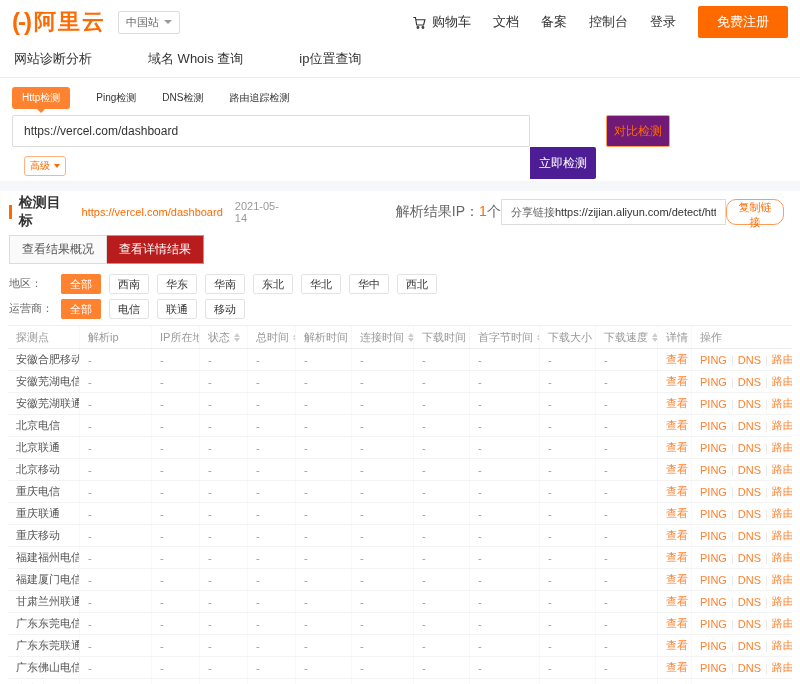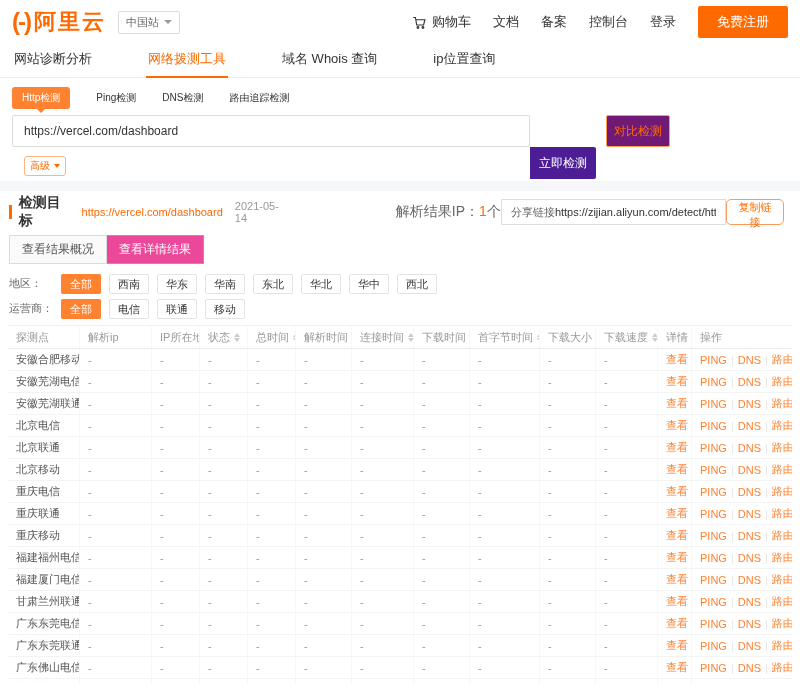--- a/index.html
+++ b/index.html
@@ -55,27 +55,27 @@
   .target-link { font-size:11px; color:#ff6a00; margin-left:12px; text-decoration:none; cursor:pointer; }
   .target-date { font-size:11px; color:#999; margin-left:12px; }
   .resolve { font-size:14px; color:#666; margin-left:110px; white-space:nowrap; }
   .resolve b { color:#ff6a00; font-weight:normal; }
   .share-group { margin-left:auto; display:flex; align-items:center; }
   .share-box { display:flex; align-items:center; border:1px solid #ddd; height:26px; padding:0 9px; 
     max-width:248px; overflow:hidden; white-space:nowrap; }
   .share-label { font-size:11px; color:#666; cursor:default; }
   .share-url { font-size:11px; color:#333; overflow:hidden; text-overflow:clip; }
   .btn-copy { height:26px; padding:0 9px; background:#fff; border:1px solid #ff9a57;
-    color:#ff6a00; font-size:11px; border-radius:5px; cursor:pointer; }
+    color:#ff6a00; font-size:11px; border-radius:10px; cursor:pointer; }
 
   
   .view-tabs { display:flex; margin:10px 0 0 9px; }
   .view-tab { font-size:12px; padding:5px 12px; border:1px solid #dcdcdc; background:#fafafa; color:#555; cursor:pointer; }
   .view-tab + .view-tab { border-left:none; }
-  .view-tab.active { background:#ec4899; border-color:#ff8230; color:#fff; }
+  .view-tab.active { background:#b91c1c; border-color:#ff8230; color:#fff; }
 
   
   .filters { margin:10px 0 0 9px; }
   .filter-row { display:flex; align-items:center; margin-bottom:7px; }
   .filter-label { width:52px; font-size:11px; color:#666; }
   .pill { min-width:48px; text-align:center; font-size:11px; padding:3px 8px; border:1px solid #e3e3e3;
     border-radius:2px; color:#333; margin-right:8px; cursor:pointer; background:#fff; }
   .pill.active { background:#ff8230; border-color:#ff8230; color:#fff; }
 
   
@@ -121,21 +121,20 @@
     <span class="hmenu">文档</span>
     <span class="hmenu">备案</span>
     <span class="hmenu">控制台</span>
     <span class="hmenu">登录</span>
     <button class="btn-register">免费注册</button>
   </div>
 </div>
 
 <div class="nav">
   <div class="nav-tab">网站诊断分析</div>
-  <div class="nav-tab active">网络拨测工具</div>
   <div class="nav-tab">域名 Whois 查询</div>
   <div class="nav-tab">ip位置查询</div>
 </div>
 
 <div class="subtabs">
   <div class="subtab active">Http检测</div>
   <div class="subtab">Ping检测</div>
   <div class="subtab">DNS检测</div>
   <div class="subtab">路由追踪检测</div>
 </div>

